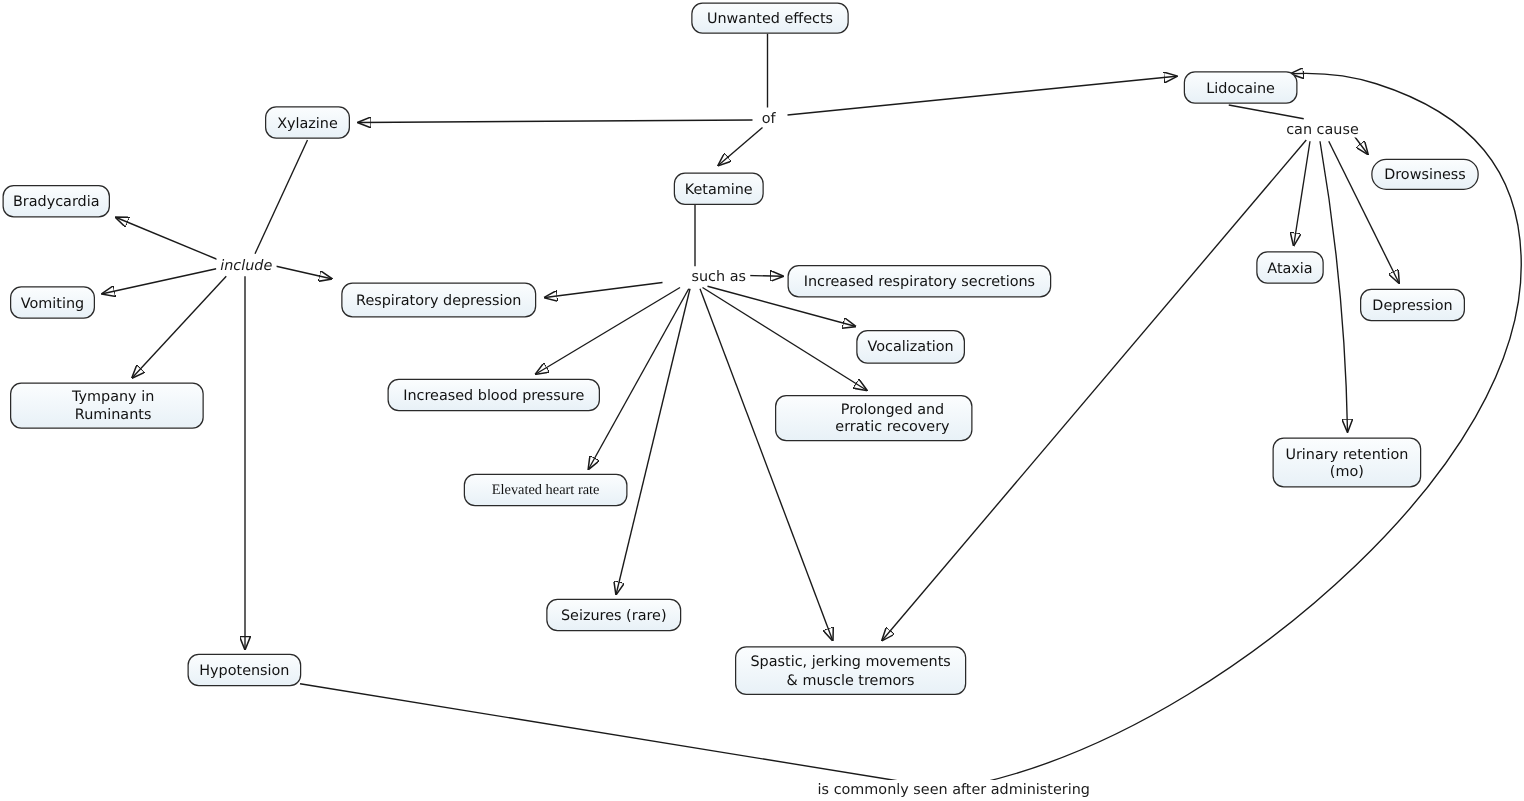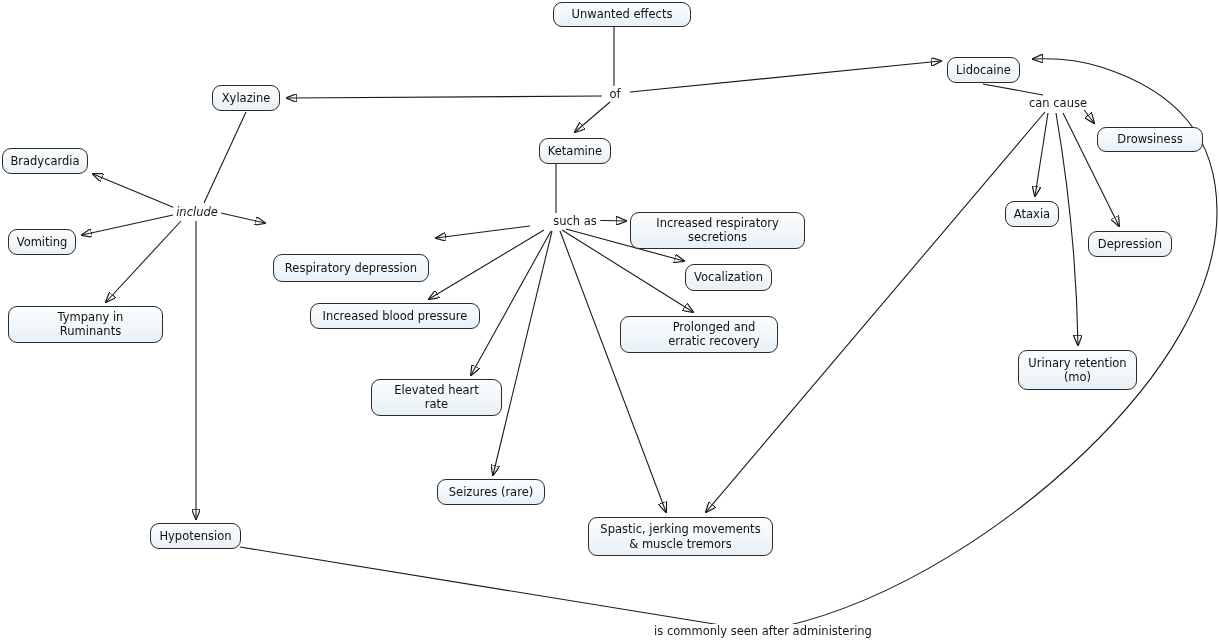--- a/index.html
+++ b/index.html
@@ -71,37 +71,37 @@
         <path d="M 1082 107 L 1094 123" marker-end="url(#arrow)"></path>
         <path d="M 1048 113 L 1035 196" marker-end="url(#arrow)"></path>
         <path d="M 1063 113 L 1119 226" marker-end="url(#arrow)"></path>
         <path d="M 1056 113 Q 1076 230 1078 345" marker-end="url(#arrow)"></path>
         <path d="M 1045 112 L 706 512" marker-end="url(#arrow)"></path>
         <path d="M 240 547 L 745 629"></path>
         <path d="M 782 627 C 900 600 1012 522 1085 452 C 1163 377 1217 292 1217 212 C 1217 136 1176 91 1101 67 C 1076 59 1052 58 1033 59" marker-end="url(#arrow)"></path>
       </g>
   </svg>
   <div id="nodes">
-      <div class="node" style="left: 553px; top: 2px; width: 138px; min-height: 25px;">Unwanted effects</div>
+      <div class="node" style="left: 553px; top: 2px; width: 126px; min-height: 25px;">Unwanted effects</div>
       <div class="node" style="left: 212px; top: 85px; width: 68px; min-height: 26px;">Xylazine</div>
       <div class="node" style="left: 539px; top: 138px; width: 72px; min-height: 26px;">Ketamine</div>
-      <div class="node" style="left: 947px; top: 57px; width: 73px; min-height: 26px;">Lidocaine</div>
+      <div class="node" style="left: 947px; top: 57px; width: 91px; min-height: 26px;">Lidocaine</div>
       <div class="node" style="left: 2px; top: 148px; width: 86px; min-height: 26px;">Bradycardia</div>
       <div class="node" style="left: 8px; top: 229px; width: 68px; min-height: 26px;">Vomiting</div>
       <div class="node" style="left: 8px; top: 306px; width: 155px; min-height: 27px; padding-left: 19px;">Tympany in Ruminants</div>
-      <div class="node" style="left: 273px; top: 226px; width: 156px; min-height: 28px; margin-top: 28px;">Respiratory depression</div>
-      <div class="node" style="left: 630px; top: 212px; width: 175px; min-height: 26px;">Increased respiratory secretions</div>
+      <div class="node" style="left: 273px; top: 226px; width: 156px; min-height: 28px;">Respiratory depression</div>
+      <div class="node" style="left: 630px; top: 212px; width: 211px; min-height: 26px;">Increased respiratory secretions</div>
       <div class="node" style="left: 685px; top: 264px; width: 87px; min-height: 27px;">Vocalization</div>
       <div class="node" style="left: 620px; top: 316px; width: 158px; min-height: 26px; padding-left: 39px;">Prolonged and erratic recovery</div>
       <div class="node" style="left: 310px; top: 303px; width: 170px; min-height: 26px;">Increased blood pressure</div>
-      <div class="node" style="left: 371px; top: 379px; width: 131px; min-height: 26px;">Elevated heart rate</div>
+      <div class="node" style="left: 371px; top: 379px; width: 131px; min-height: 26px; font-family: Liberation Serif, serif;">Elevated heart rate</div>
       <div class="node" style="left: 437px; top: 479px; width: 108px; min-height: 26px;">Seizures (rare)</div>
       <div class="node" style="left: 588px; top: 517px; width: 185px; min-height: 39px;">Spastic, jerking movements
 &amp; muscle tremors</div>
-      <div class="node" style="left: 1097px; top: 127px; width: 106px; min-height: 25px;">Drowsiness</div>
+      <div class="node" style="left: 1097px; top: 127px; width: 86px; min-height: 25px; border-radius: 12px;">Drowsiness</div>
       <div class="node" style="left: 1005px; top: 201px; width: 54px; min-height: 26px;">Ataxia</div>
       <div class="node" style="left: 1088px; top: 231px; width: 84px; min-height: 26px;">Depression</div>
       <div class="node" style="left: 1018px; top: 350px; width: 119px; min-height: 40px;">Urinary retention
 (mo)</div>
       <div class="node" style="left: 150px; top: 523px; width: 91px; min-height: 26px;">Hypotension</div>
     </div>
   <div id="labels">
       <div class="link-label" style="left: 615px; top: 94px;">of</div>
       <div class="link-label" style="left: 197px; top: 212px; font-style: italic;">include</div>
       <div class="link-label" style="left: 556px; top: 221px; margin-left: 19px;">such as</div>

